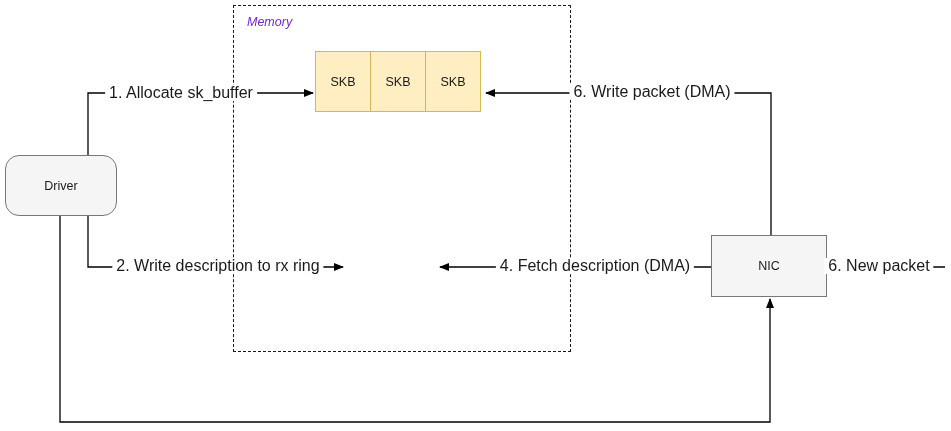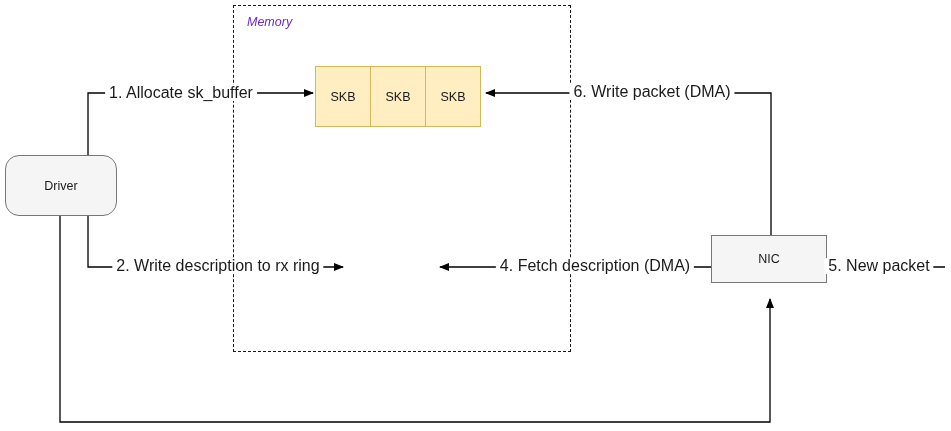--- a/index.html
+++ b/index.html
@@ -42,21 +42,21 @@
     font-size: 12.5px;
     color: #6d28d9;
     white-space: nowrap;
     font-style: italic;
   }
 
   
   .skb-row {
     position: absolute;
     left: 315px;
-    top: 66px;
+    top: 51px;
     display: flex;
     height: 61px;
   }
   .skb-cell {
     width: 56px;
     height: 61px;
     background: #ffeec2;
     border: 1px solid #d6b656;
     box-sizing: border-box;
     display: flex;
@@ -120,21 +120,21 @@
     left: 5px;
     top: 155px;
     width: 112px;
     height: 61px;
     border-radius: 14px;
   }
   .nic-box {
     left: 711px;
     top: 235px;
     width: 116px;
-    height: 48px;
+    height: 62px;
   }
 
   
   .edge-label {
     position: absolute;
     font-size: 16px;
     color: #1a1a1a;
     background: #ffffff;
     white-space: nowrap;
     line-height: 14px;
@@ -191,17 +191,17 @@
     <span>NIC</span>
   </div>
 
   <div class="edge-label" style="left:181px; top:93px;">1. Allocate sk_buffer</div>
 
   <div class="edge-label" style="left:218px; top:266px;">2. Write description to rx ring</div>
 
 
   <div class="edge-label" style="left:595px; top:266px;">4. Fetch description (DMA)</div>
 
-  <div class="edge-label" style="left:879px; top:266px;">5. New packet</div>
+  <div class="edge-label" style="left:879px; top:266px;">6. New packet</div>
 
   <div class="edge-label" style="left:652px; top:92px;">6. Write packet (DMA)</div>
 
 </div>
 
 </body></html>

